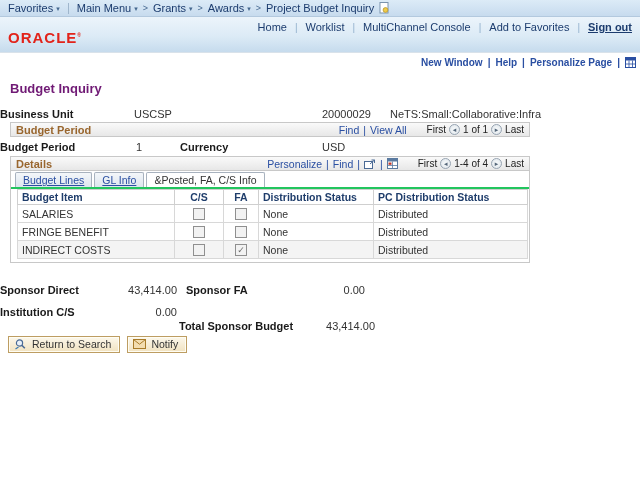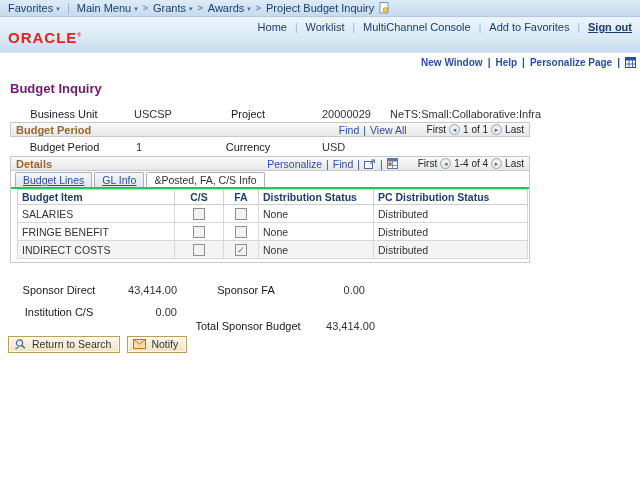--- a/index.html
+++ b/index.html
@@ -31,21 +31,21 @@
 
   
   .page-links{position:absolute;top:57px;right:24px;display:flex;align-items:center;gap:5px;
     color:#2a4fa2;font-size:10px;font-weight:bold;}
   .plink{cursor:pointer;white-space:nowrap;}
   .plsep{font-weight:bold;}
 
   .page-title{position:absolute;left:10px;top:81px;font-size:13px;font-weight:bold;color:#701a75;}
 
   
-  .lbl{font-weight:normal;color:#1a1a1a;text-align:center;}
+  .lbl{font-weight:bold;color:#1a1a1a;text-align:left;}
   .val{color:#333;}
 
   
   .group-bar{position:absolute;left:10px;width:520px;height:15px;box-sizing:border-box;
     border:1px solid #c8c8c8;background:linear-gradient(#fafafa,#e7e7e7);
     display:flex;align-items:center;padding:0 5px;}
   .group-title{color:#99662e;font-weight:bold;font-size:11px;}
   .bar-right{margin-left:auto;display:flex;align-items:center;gap:4px;color:#2a4fa2;font-size:10.5px;}
   .blink{cursor:pointer;white-space:nowrap;}
   .bsep{color:#2a4fa2;}
@@ -148,21 +148,20 @@
         <line x1="7.5" y1="3.5" x2="7.5" y2="10.5" stroke="#2a4fa2" stroke-width="0.8"></line>
         <line x1="0.5" y1="7" x2="10.5" y2="7" stroke="#2a4fa2" stroke-width="0.8"></line>
       </svg>
     </span>
   </div>
 
   <div class="page-title">Budget Inquiry</div>
 
   <div class="abs lbl" style="left:0;top:108px;width:128px;">Business Unit</div>
   <div class="abs val" style="left:134px;top:108px;">USCSP</div>
-  <div class="abs lbl" style="left:180px;top:108px;width:136px;">Project</div>
   <div class="abs val" style="left:322px;top:108px;">20000029</div>
   <div class="abs val" style="left:390px;top:108px;">NeTS:Small:Collaborative:Infra</div>
 
   <div class="group-bar" style="top:122px;">
     <span class="group-title">Budget Period</span>
     <span class="bar-right">
       <span class="blink">Find</span>
       <span class="bsep">|</span>
       <span class="blink">View All</span>
       <span class="pager">

